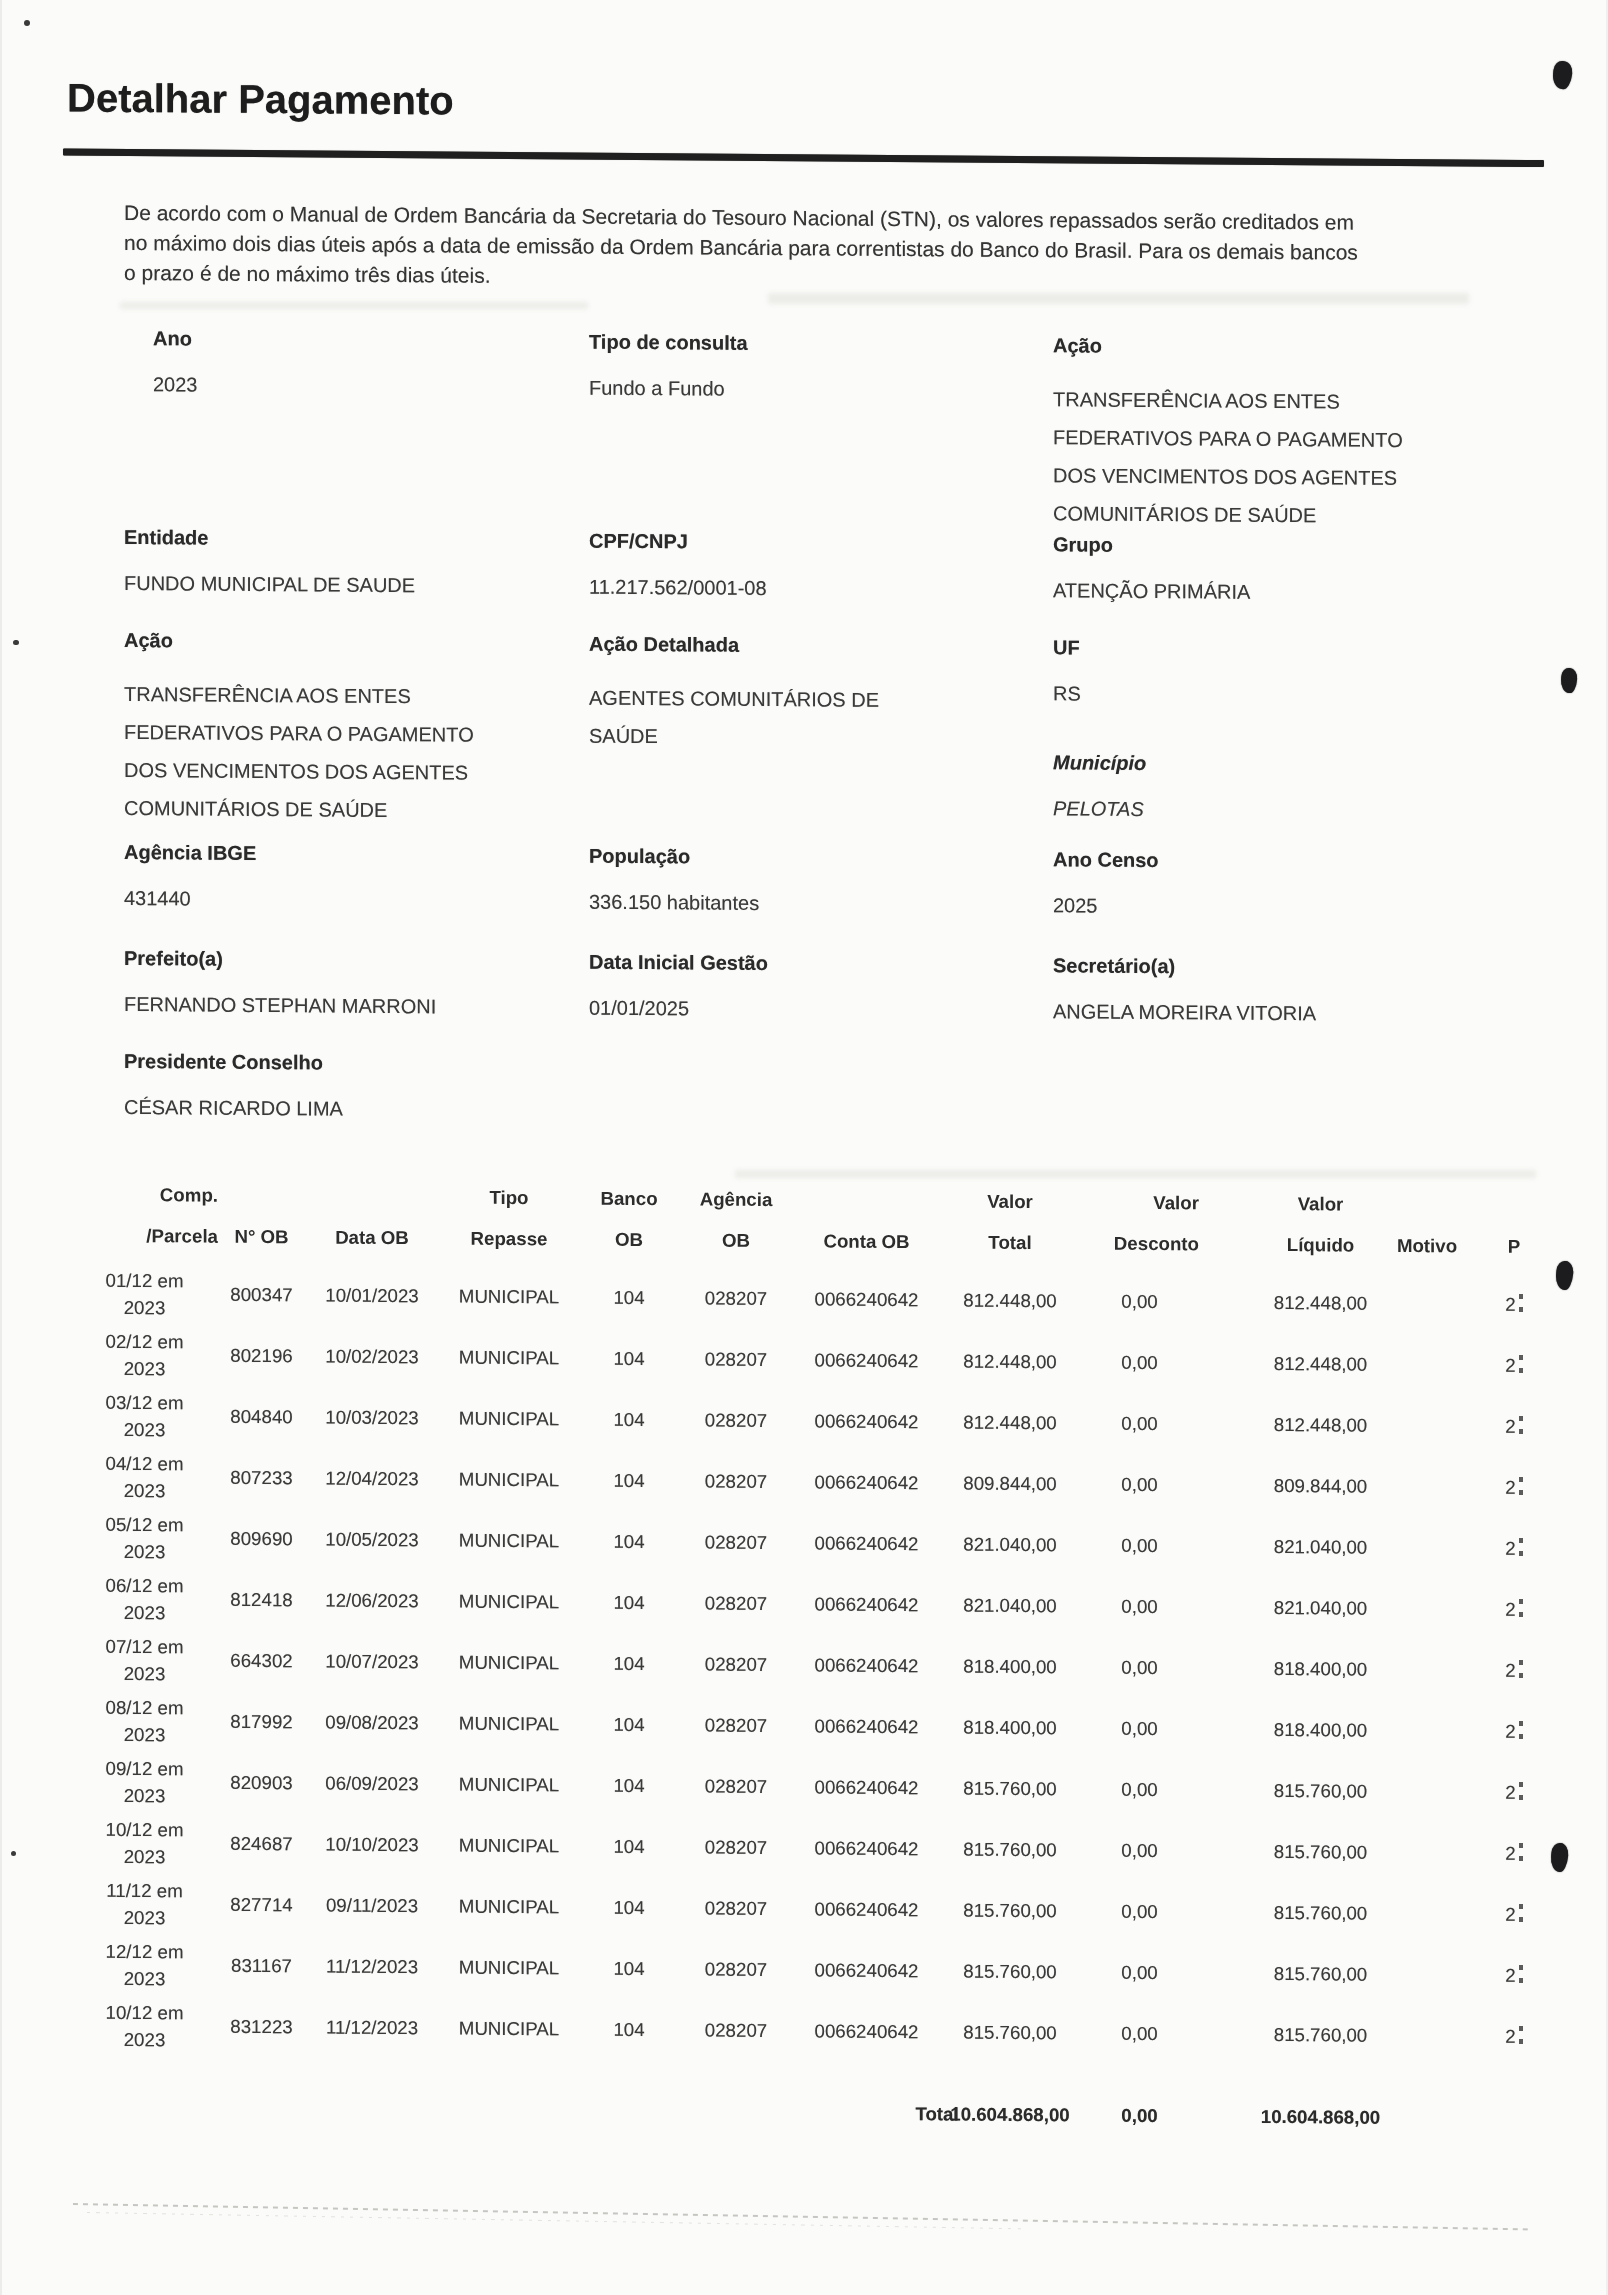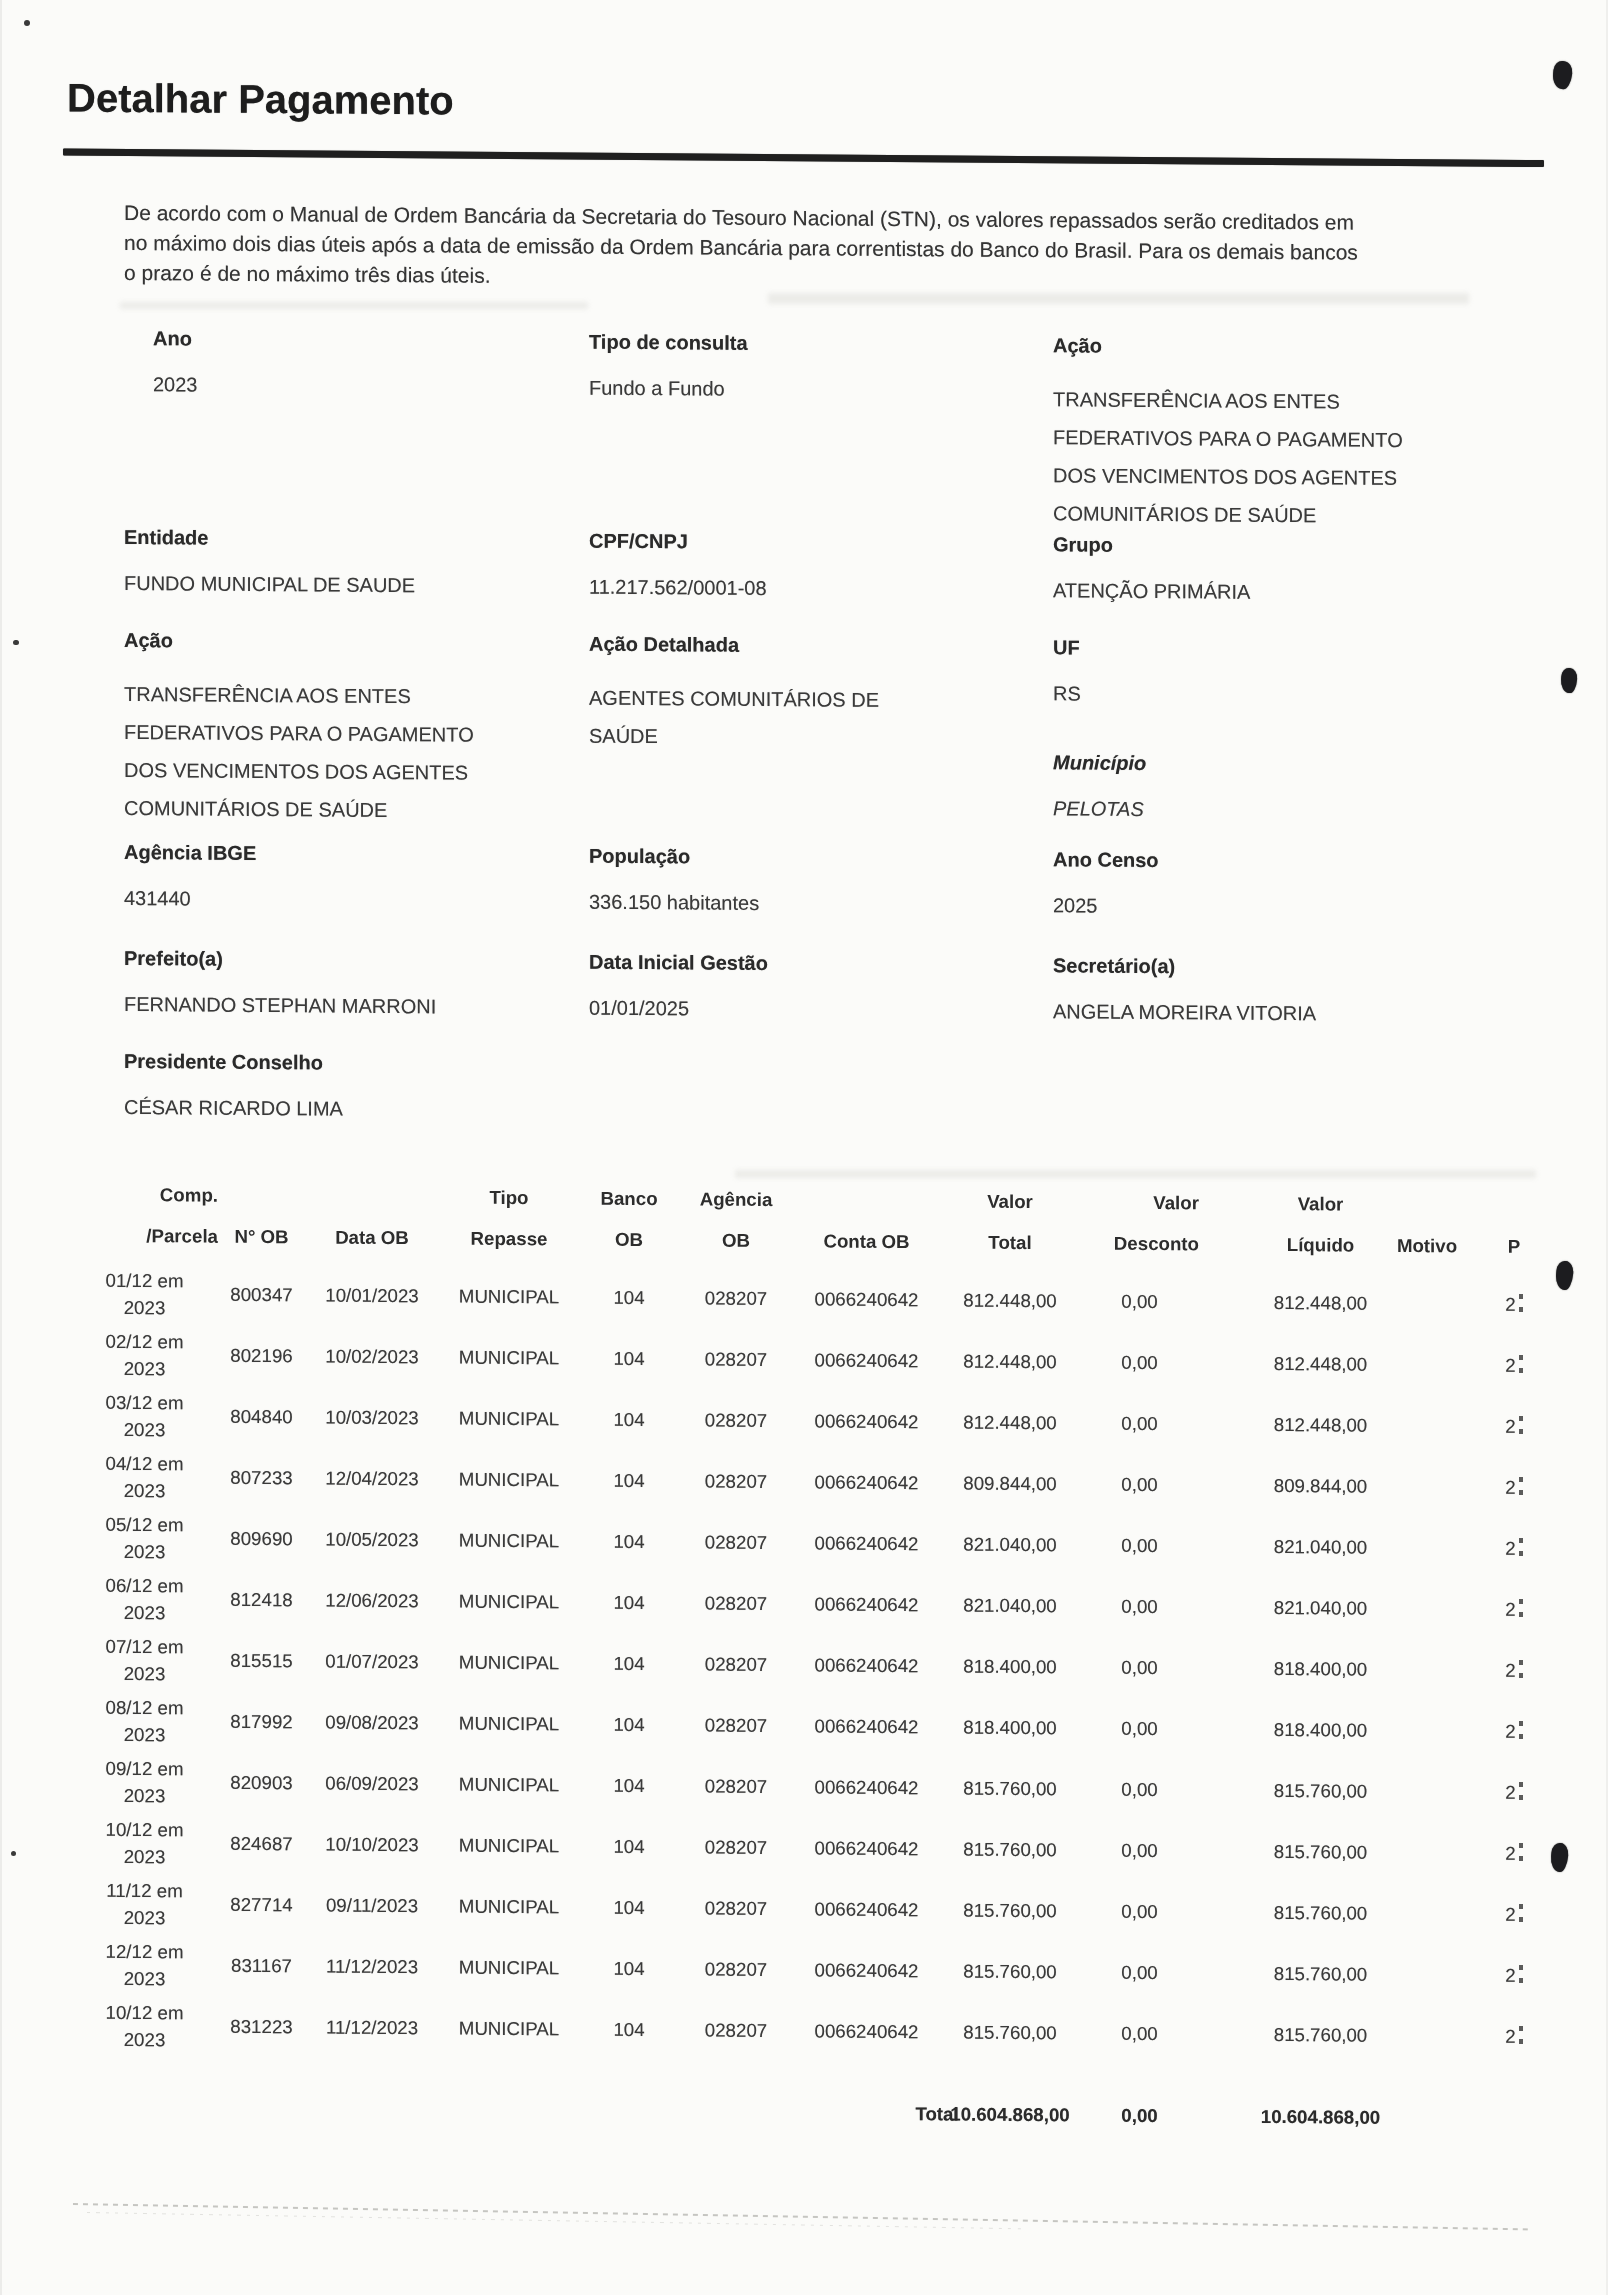--- a/index.html
+++ b/index.html
@@ -305,22 +305,22 @@
             <div class="t-cell c6"><span>0066240642</span></div>
             <div class="t-cell c7"><span>821.040,00</span></div>
             <div class="t-cell c8"><span>0,00</span></div>
             <div class="t-cell c9"><span>821.040,00</span></div>
             <div class="t-cell c10"><span></span></div>
             <div class="t-cell c11"><span>2</span></div>
           </div>
           <div class="t-row">
             <div class="t-cell c0"><span>07/12 em
 2023</span></div>
-            <div class="t-cell c1"><span>815515</span></div>
-            <div class="t-cell c2"><span>01/07/2023</span></div>
+            <div class="t-cell c1"><span>664302</span></div>
+            <div class="t-cell c2"><span>10/07/2023</span></div>
             <div class="t-cell c3"><span>MUNICIPAL</span></div>
             <div class="t-cell c4"><span>104</span></div>
             <div class="t-cell c5"><span>028207</span></div>
             <div class="t-cell c6"><span>0066240642</span></div>
             <div class="t-cell c7"><span>818.400,00</span></div>
             <div class="t-cell c8"><span>0,00</span></div>
             <div class="t-cell c9"><span>818.400,00</span></div>
             <div class="t-cell c10"><span></span></div>
             <div class="t-cell c11"><span>2</span></div>
           </div>

